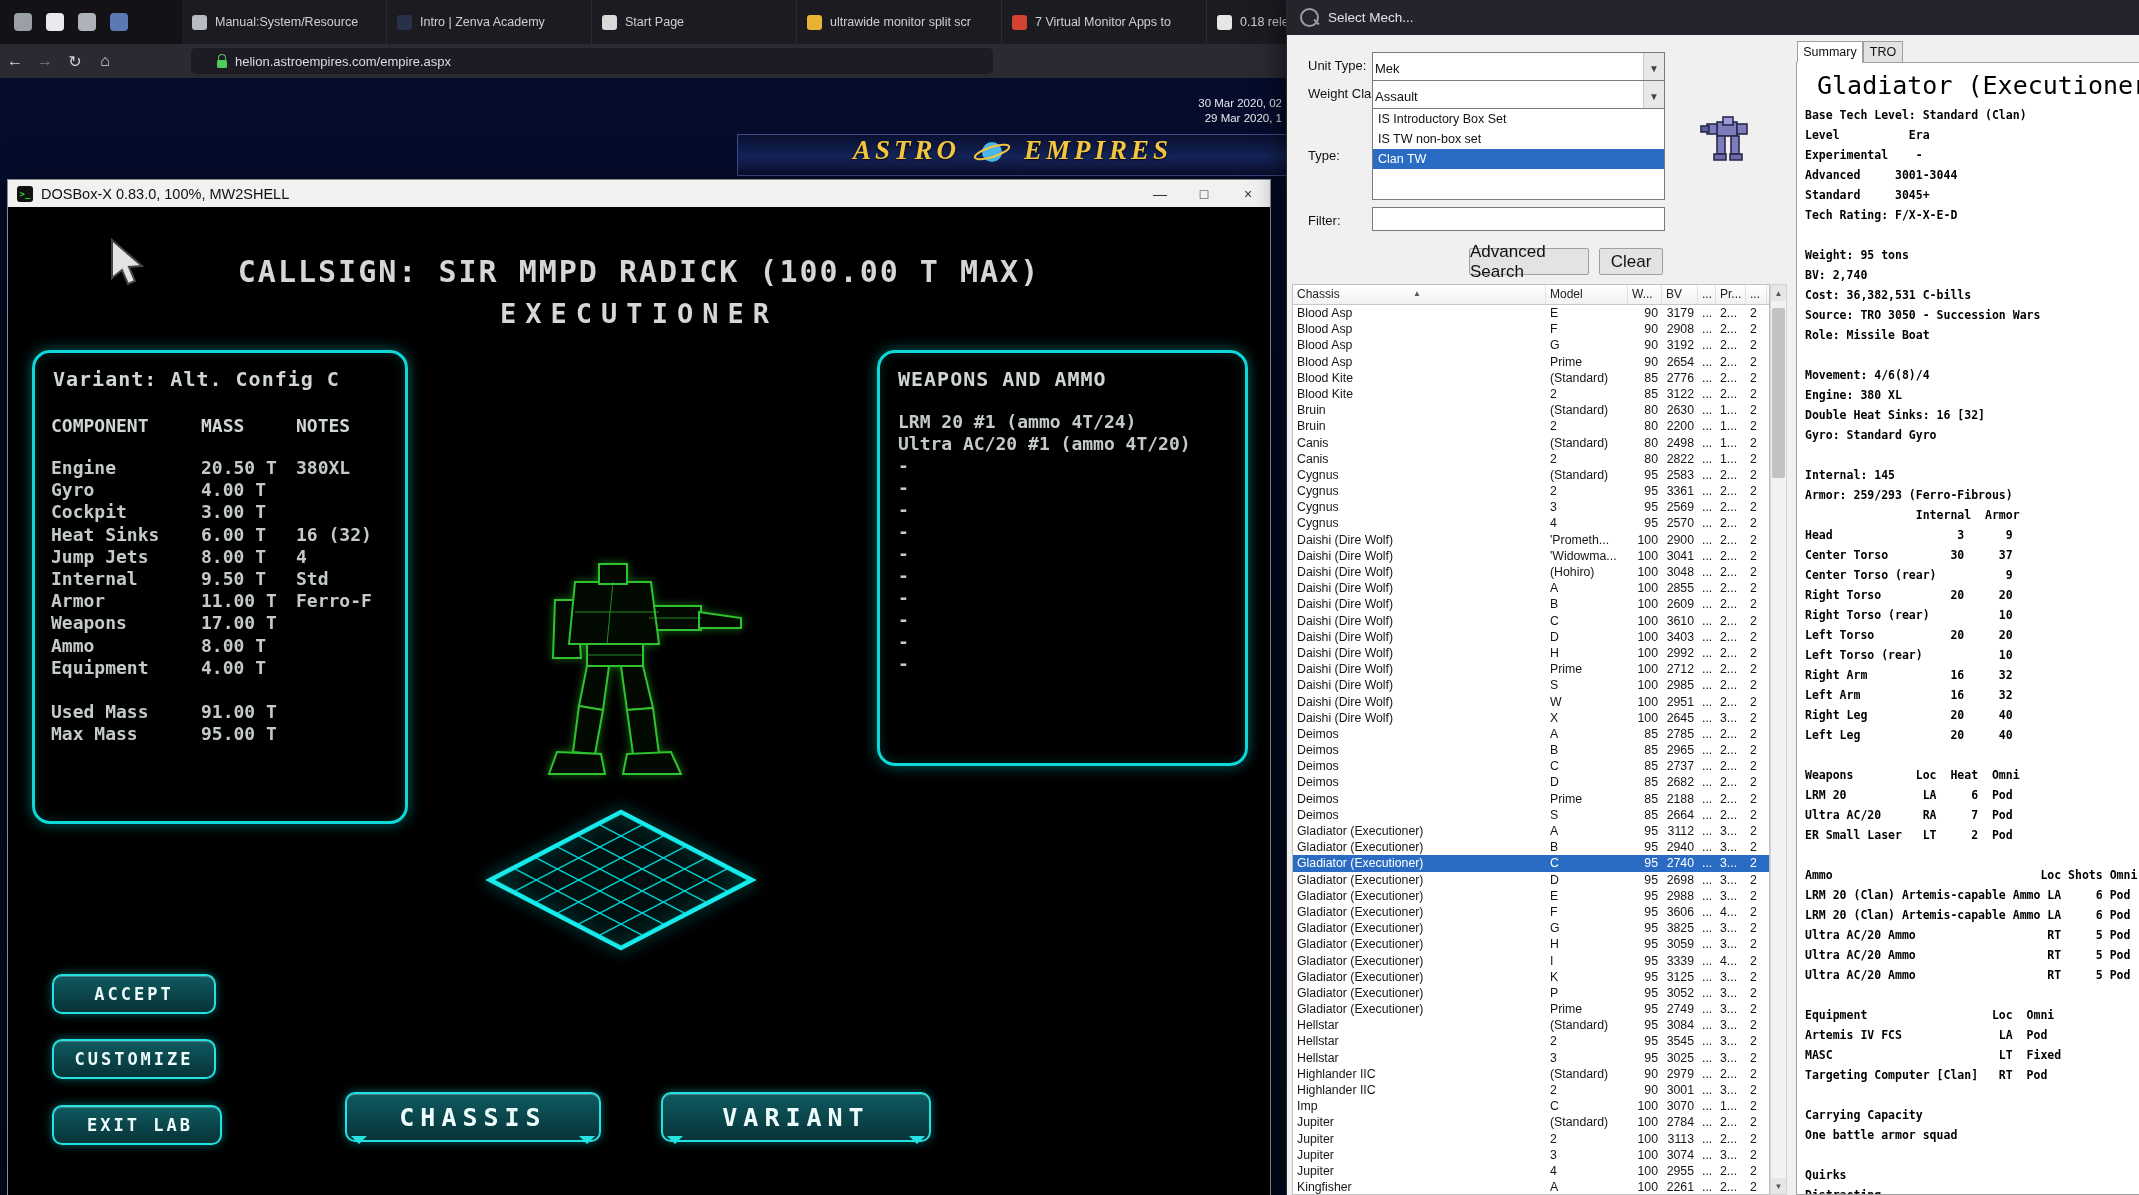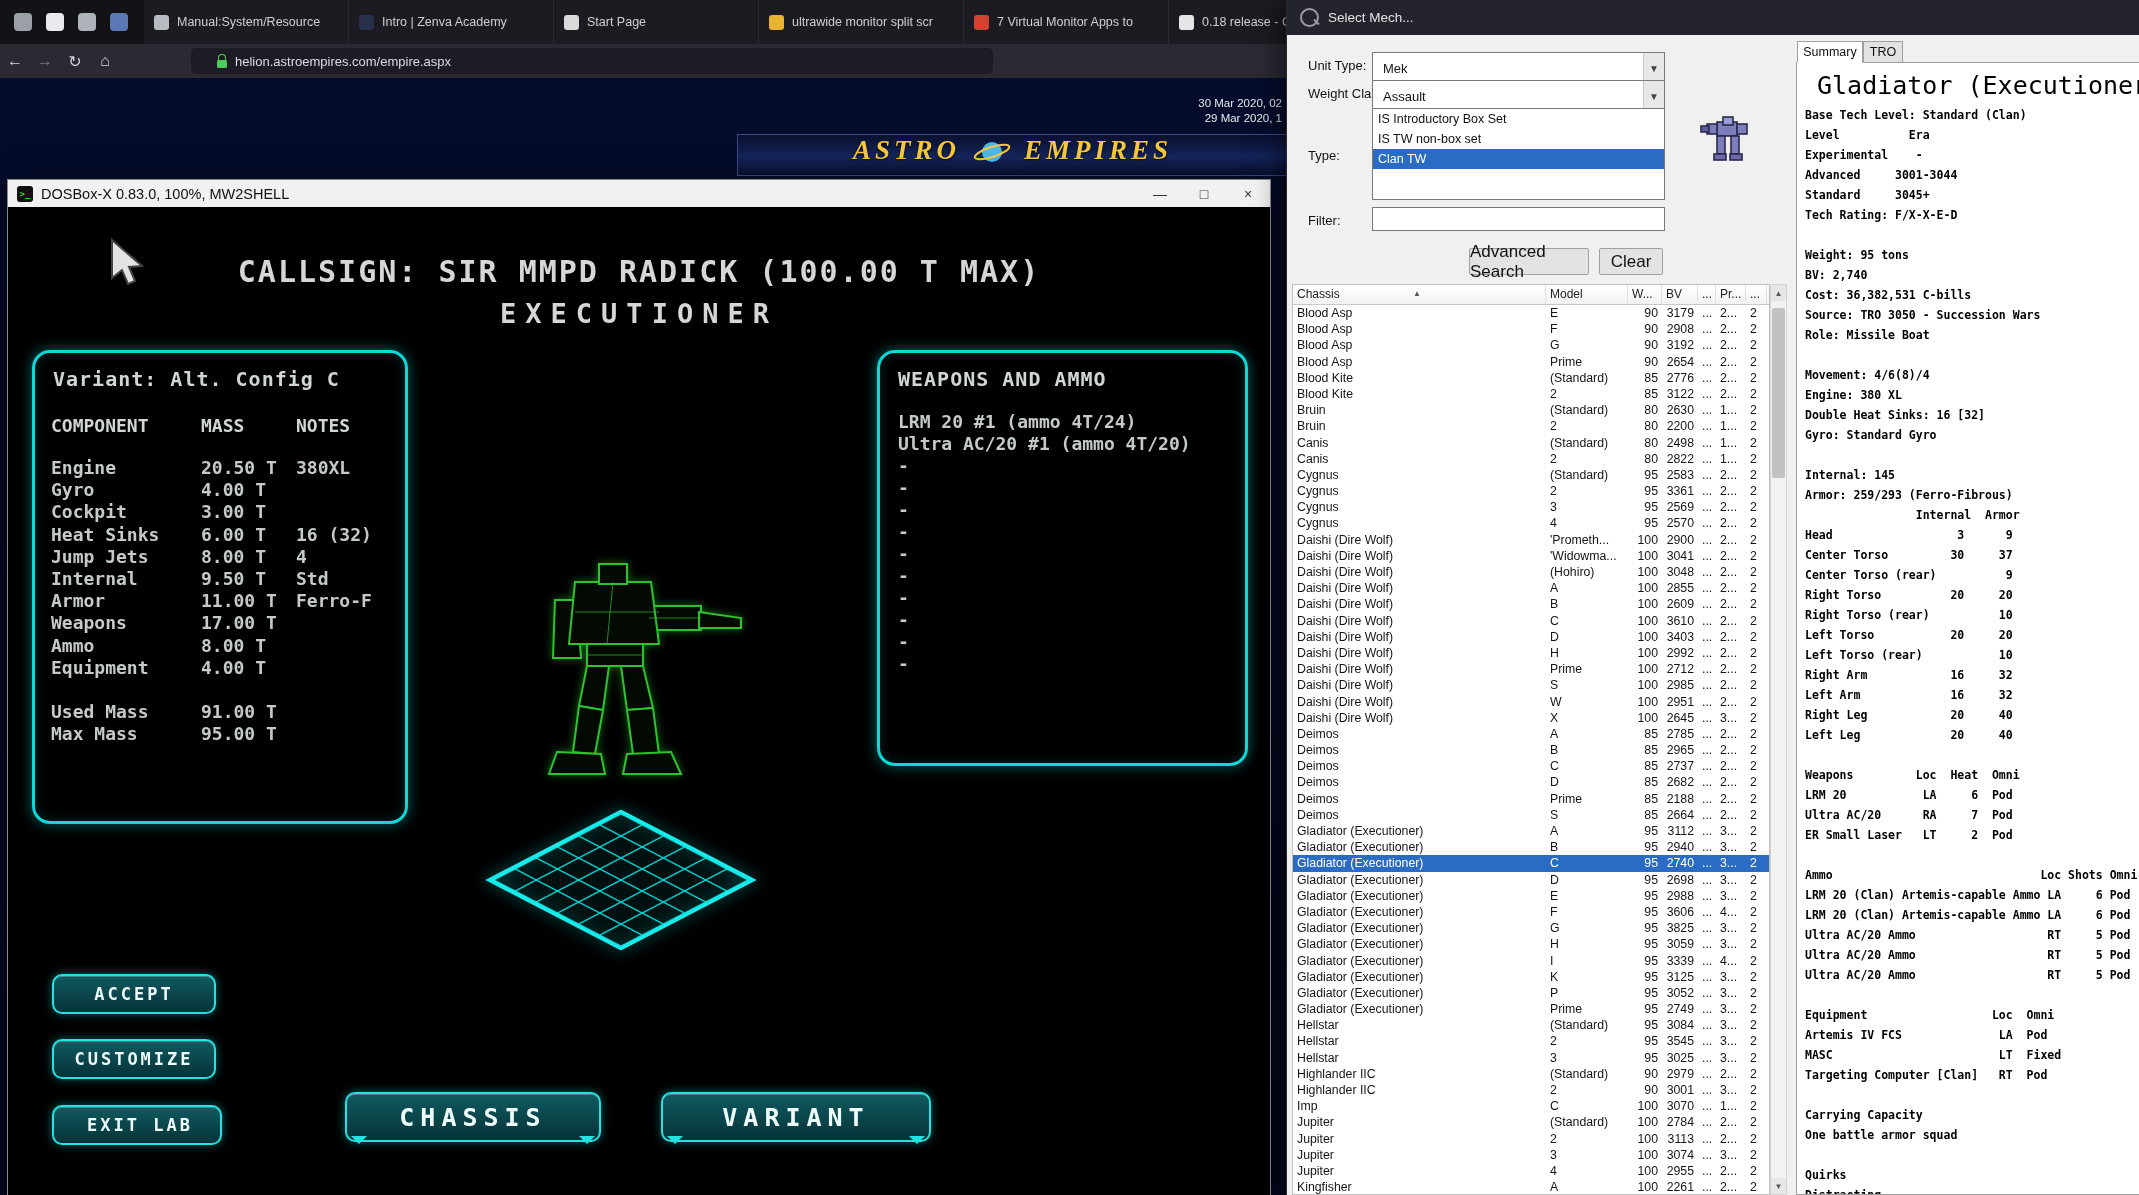--- a/index.html
+++ b/index.html
@@ -1,19 +1,19 @@
 <!DOCTYPE html>
 <html><head>
 <meta charset="utf-8">
 <style>
   html,body{margin:0;padding:0;background:#000;}
   #app{position:relative;width:2139px;height:1195px;overflow:hidden;background:#040a26;font-family:"Liberation Sans",sans-serif;}
   
   #browser{position:absolute;left:0;top:0;width:1286px;height:1195px;}
-  #tabbar{position:absolute;left:0;top:0;width:1286px;height:44px;background:#121217;display:flex;align-items:center;}
+  #tabbar{position:absolute;left:0;top:0;width:1286px;height:44px;background:#121217;display:flex;align-items:center;gap:38px;}
   #pinned{display:flex;gap:14px;padding:0 16px 0 14px;align-items:center;}
   .pinned{width:18px;height:18px;border-radius:4px;display:inline-block;}
   #tabs{display:flex;height:44px;align-items:stretch;}
   .tab{width:184px;display:flex;align-items:center;gap:8px;padding:0 10px;border-right:1px solid #2a2a30;color:#cfd0d4;font-size:12.5px;background:#1c1b22;overflow:hidden;white-space:nowrap;}
   .favicon{width:15px;height:15px;border-radius:3px;flex:0 0 auto;}
   .tab-title{overflow:hidden;text-overflow:ellipsis;white-space:nowrap;}
   #navbar{position:absolute;left:0;top:44px;width:1286px;height:34px;background:#2b2a33;display:flex;align-items:center;}
   .navbtn{width:30px;text-align:center;color:#d4d4d8;font-size:16px;flex:0 0 auto;}
   .navbtn.dim{color:#77767e;}
   #urlbar{position:absolute;left:191px;top:48px;width:750px;height:26px;background:#1d1c24;border-radius:5px;display:flex;align-items:center;padding:0 26px;gap:8px;}
@@ -54,21 +54,21 @@
   .mw-btn.big{height:46px;font-size:25px;letter-spacing:6px;}
   .mw-btn.big:before,.mw-btn.big:after{content:"";position:absolute;bottom:-12px;border:8px solid transparent;border-top-color:#24e2e2;}
   .mw-btn.big:before{left:4px;} .mw-btn.big:after{right:4px;}
   
   #selector{position:absolute;left:1286px;top:0;width:853px;height:1195px;background:#f0f0f0;border-left:1px solid #2a2a2a;box-shadow:-6px 0 24px rgba(0,0,0,.5);}
   #sel-title{position:absolute;left:0;top:0;width:100%;height:35px;background:#24242c;display:flex;align-items:center;}
   #sel-icon{width:15px;height:15px;margin:0 9px 0 13px;border:2px solid #9a9aa4;border-radius:50%;position:relative;}
   #sel-icon:after{content:"";position:absolute;left:11px;top:11px;width:7px;height:2px;background:#9a9aa4;transform:rotate(45deg);}
   #sel-title-text{color:#e2e2e6;font-size:13.5px;}
   .flabel{position:absolute;font-size:13px;color:#111;}
-  .dropdown{position:absolute;left:85px;width:293px;height:32px;background:#fff;border:1px solid #7a7a7a;display:flex;align-items:center;font-size:13px;color:#111;padding-left:10px;box-sizing:border-box;}
+  .dropdown{position:absolute;left:85px;width:293px;height:32px;background:#fff;border:1px solid #7a7a7a;display:flex;align-items:center;font-size:13px;color:#111;padding-left:2px;box-sizing:border-box;}
   .dd-arrow{margin-left:auto;width:20px;height:100%;background:#e8e8e8;border-left:1px solid #c8c8c8;display:flex;align-items:center;justify-content:center;font-size:10px;color:#444;}
   #typelist{position:absolute;left:85px;top:108px;width:293px;height:92px;background:#fff;border:1px solid #7a7a7a;box-sizing:border-box;overflow:hidden;}
   .topt{height:20px;line-height:20px;font-size:12.5px;color:#111;padding-left:5px;white-space:nowrap;}
   .topt.sel{background:#2a6cc4;color:#fff;}
   #filter{position:absolute;left:85px;top:207px;width:293px;height:24px;border:1px solid #7a7a7a;font-size:13px;padding:0 5px;box-sizing:border-box;background:#fff;}
   .swbtn{position:absolute;height:25px;background:#e3e3e3;border:1px solid #9f9f9f;border-radius:2px;font-size:17px;color:#111;display:flex;align-items:center;justify-content:center;}
   #advsearch{left:182px;top:248px;width:118px;}
   #clearbtn{left:312px;top:248px;width:62px;}
   
   #utable{position:absolute;left:5px;top:284px;width:478px;height:911px;background:#fff;border:1px solid #c0c0c0;box-sizing:border-box;overflow:hidden;}

